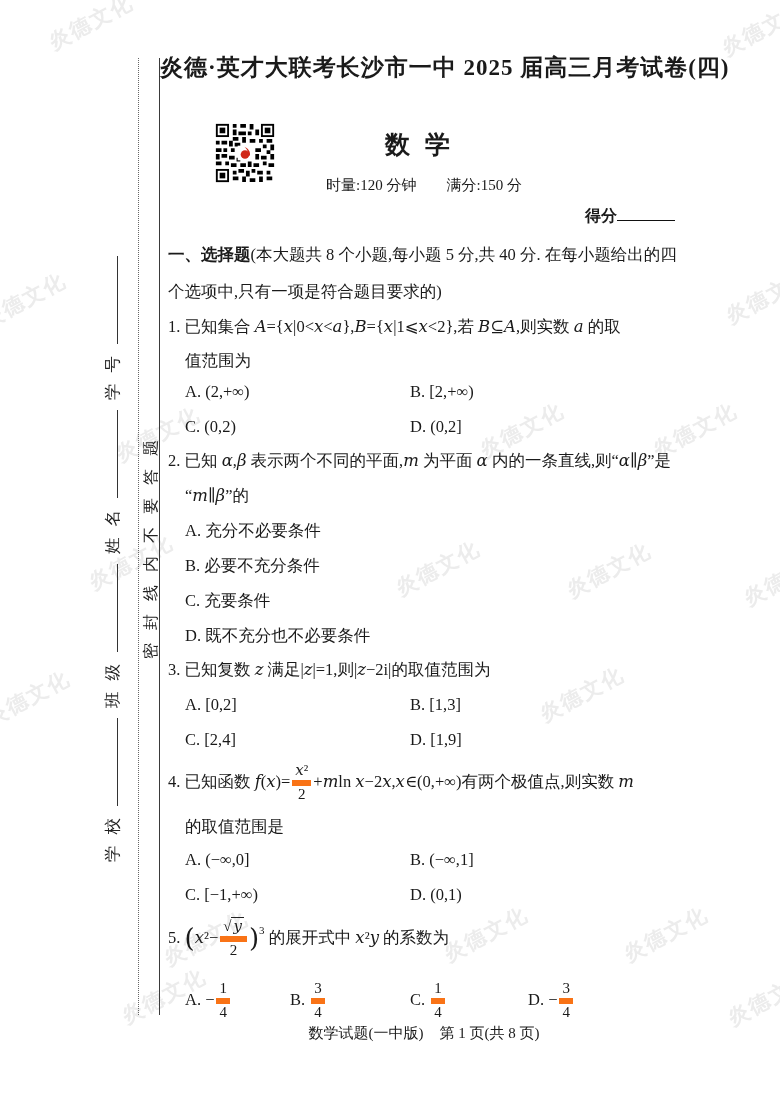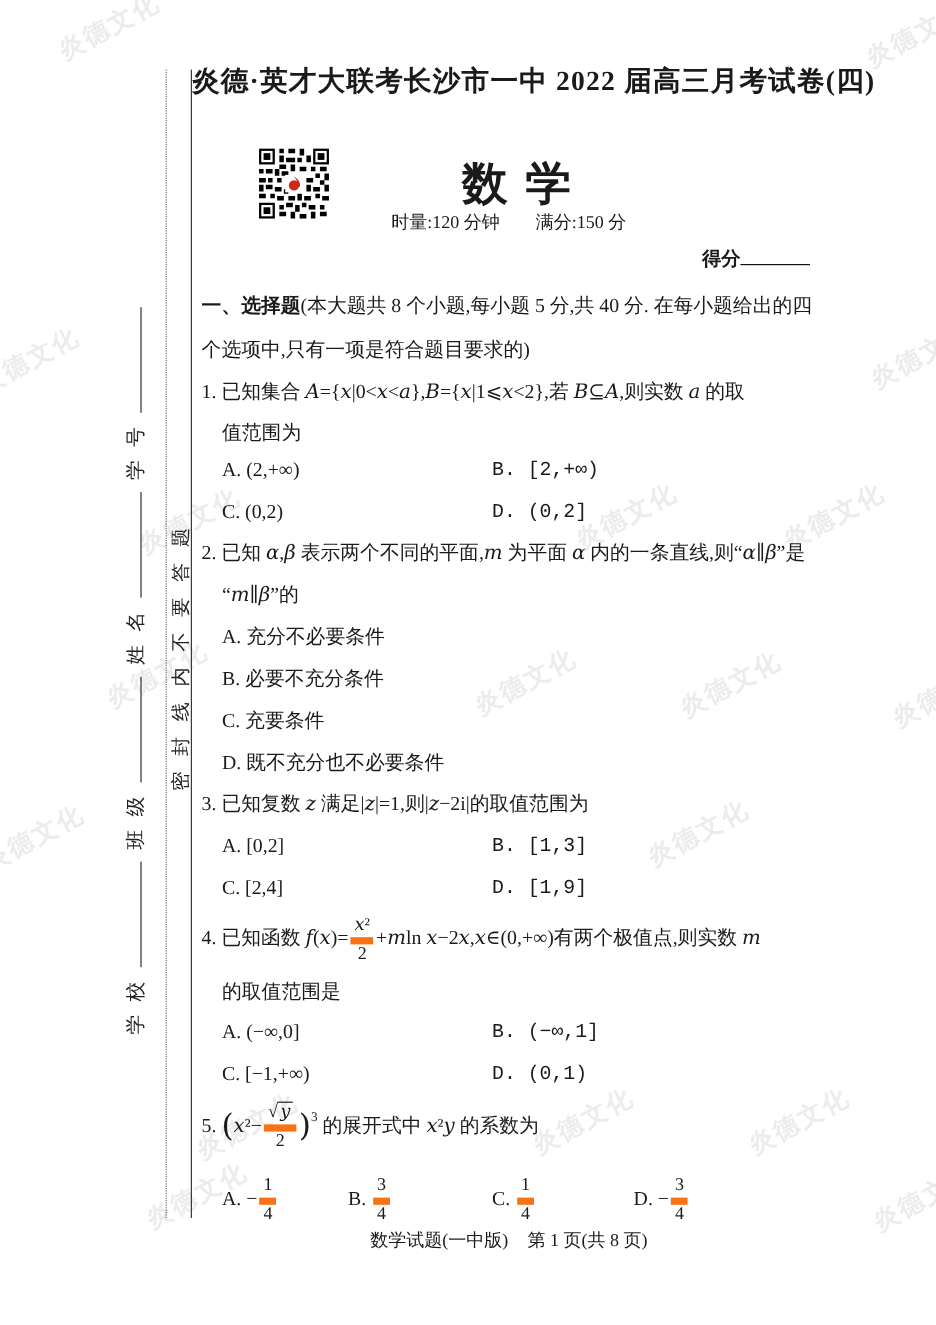--- a/index.html
+++ b/index.html
@@ -17,34 +17,34 @@
                transform:rotate(-90deg);transform-origin:0 0;white-space:nowrap;}
   .fld{display:inline-block;margin-right:10px;}
   .fld-label{font-size:16.5px;letter-spacing:11px;color:#222;}
   .fld-blank{display:inline-block;width:88px;height:4px;border-bottom:1px solid #333;margin-left:1px;}
   .side-seal{position:absolute;left:141px;top:668px;width:250px;height:22px;
              transform:rotate(-90deg);transform-origin:0 0;text-align:center;
              font-size:16px;letter-spacing:13px;color:#222;white-space:nowrap;}
   
   .title{position:absolute;left:160px;top:52px;width:520px;text-align:center;
          font-size:23px;font-weight:bold;letter-spacing:1px;white-space:nowrap;}
-  .subject{position:absolute;left:385px;top:128px;font-size:38px;font-weight:bold;letter-spacing:15px;}
+  .subject{position:absolute;left:385px;top:128px;font-size:25px;font-weight:bold;letter-spacing:15px;}
   .meta{position:absolute;left:168px;top:176px;width:512px;text-align:center;font-size:15px;}
   .meta .gap{display:inline-block;width:30px;}
   .score{position:absolute;left:585px;top:205px;font-size:16px;font-weight:bold;
          font-family:"Liberation Sans","DejaVu Sans",sans-serif;}
   .score-blank{display:inline-block;width:58px;height:15px;border-bottom:1px solid #111;}
   .qr{position:absolute;left:214px;top:122px;width:62px;height:62px;}
   
   .content{position:absolute;left:168px;top:0;width:512px;height:1104px;font-size:16.5px;}
   .ln{position:absolute;left:0;right:0;white-space:nowrap;line-height:22px;}
   .in{left:17px;}
   .bold{font-weight:bold;}
   .optA,.optB,.o1,.o2,.o3,.o4{position:absolute;white-space:nowrap;}
-  .optA{left:17px;} .optB{left:242px;font-family:Liberation Mono, monospace;}
+  .optA{left:17px;} .optB{left:242px;}
   .o1{left:17px;} .o2{left:122px;} .o3{left:242px;} .o4{left:360px;}
   
   .s-i{font-style:italic;font-family:"DejaVu Serif",serif;}
   .s-p{font-size:26px;vertical-align:-4px;font-family:"DejaVu Serif",serif;}
   .s-u{font-size:11px;vertical-align:9px;}
   .frac{display:inline-block;vertical-align:middle;text-align:center;font-size:15px;line-height:1.15;margin:0 2px;}
   .frac .num{display:block;border-bottom:6px solid #f97316;padding:0 3px 1px;}
   .frac .den{display:block;}
   .sqrt .rad{border-top:1px solid #222;padding:0 2px;}
   
@@ -78,21 +78,21 @@
       <span class="wm" style="left: 118px; top: 982px;">炎德文化</span>
       <span class="wm" style="left: 724px; top: 984px;">炎德文化</span>
     </div>
 
   <div class="vline dotted"></div>
   <div class="vline solid"></div>
 
   <div class="side-fields" id="fields"><span class="fld"><span class="fld-label">学校</span><span class="fld-blank"></span></span><span class="fld"><span class="fld-label">班级</span><span class="fld-blank"></span></span><span class="fld"><span class="fld-label">姓名</span><span class="fld-blank"></span></span><span class="fld"><span class="fld-label">学号</span><span class="fld-blank"></span></span></div>
   <div class="side-seal">密封线内不要答题</div>
 
-  <div class="title">炎德·英才大联考长沙市一中 2022 届高三月考试卷(四)</div>
+  <div class="title">炎德·英才大联考长沙市一中 2025 届高三月考试卷(四)</div>
 
   <svg class="qr" viewBox="0 0 33 33" xmlns="http://www.w3.org/2000/svg">
     <rect width="33" height="33" fill="#fff"></rect>
     <g fill="#000">
       <rect x="1" y="1" width="7" height="7"></rect>
         <rect x="25" y="1" width="7" height="7"></rect>
         <rect x="1" y="25" width="7" height="7"></rect>
     </g>
     <g fill="#fff">
       <rect x="2" y="2" width="5" height="5"></rect>

